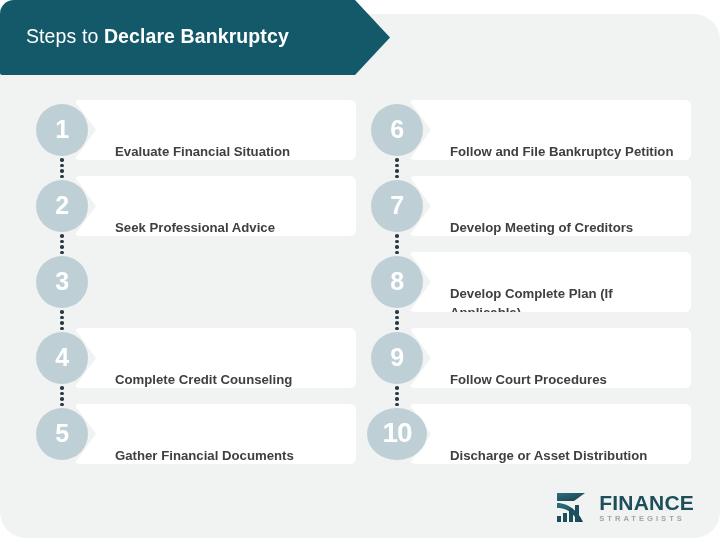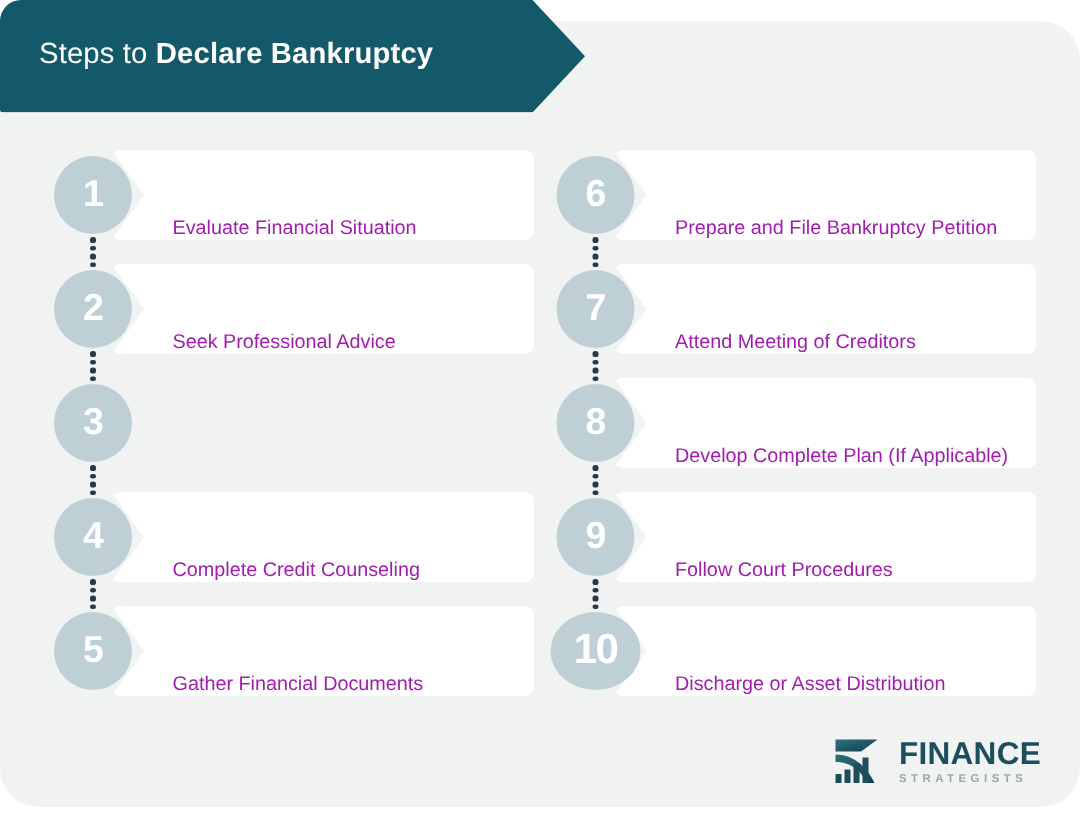--- a/index.html
+++ b/index.html
@@ -92,23 +92,23 @@
     width: 282px;
     height: 60px;
     background: #ffffff;
     border-radius: 6px;
     -webkit-clip-path: polygon(0 0, 282px 0, 282px 60px, 0 60px, 22px 30px);
     clip-path: polygon(0 0, 282px 0, 282px 60px, 0 60px, 22px 30px);
     display: flex;
     align-items: center;
   }
   .step-label {
-    color: #a21caf;
+    color: #404040;
     font-size: 13.2px;
-    font-weight: 400;
+    font-weight: 700;
     line-height: 1.42;
     padding-left: 41px;
     padding-right: 10px;
     margin-top: 44px;
   }
 
   
   .step-bubble {
     position: absolute;
     left: 0px;
@@ -272,36 +272,36 @@
           <span class="step-num">5</span>
         </div>
       </div>
 
     </div>
 
     <div class="column right">
 
       <div class="step">
         <div class="step-card">
-          <div class="step-label">Prepare and File Bankruptcy Petition</div>
+          <div class="step-label">Follow and File Bankruptcy Petition</div>
         </div>
         <div class="step-bubble">
           <span class="step-num">6</span>
         </div>
         <div class="connector">
           <span class="dot"></span>
           <span class="dot"></span>
           <span class="dot"></span>
           <span class="dot"></span>
         </div>
       </div>
 
       <div class="step">
         <div class="step-card">
-          <div class="step-label">Attend Meeting of Creditors</div>
+          <div class="step-label">Develop Meeting of Creditors</div>
         </div>
         <div class="step-bubble">
           <span class="step-num">7</span>
         </div>
         <div class="connector">
           <span class="dot"></span>
           <span class="dot"></span>
           <span class="dot"></span>
           <span class="dot"></span>
         </div>

